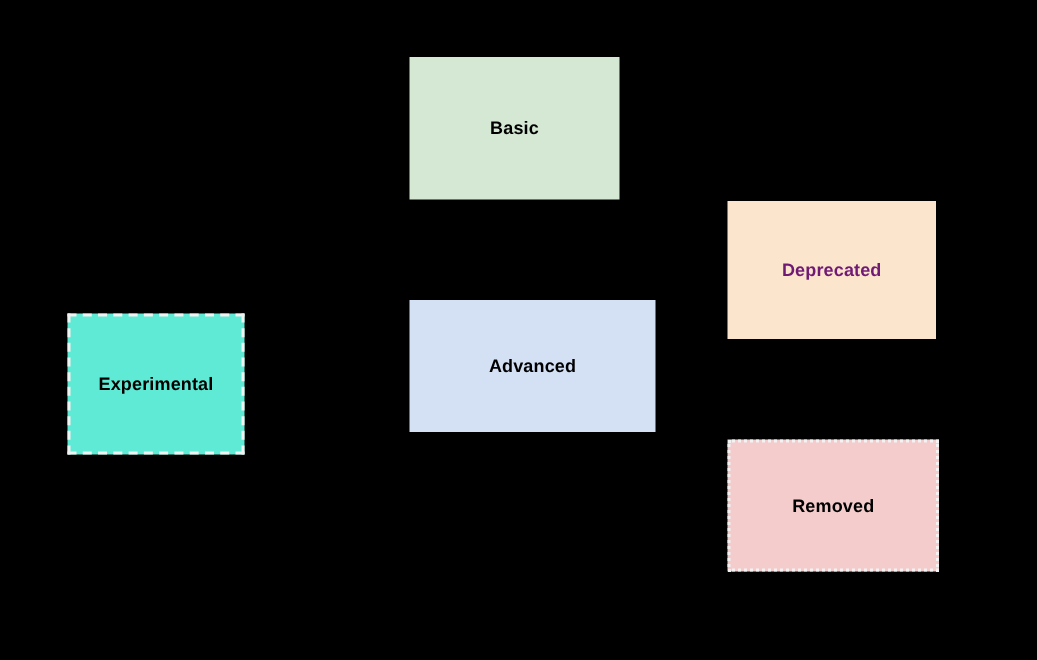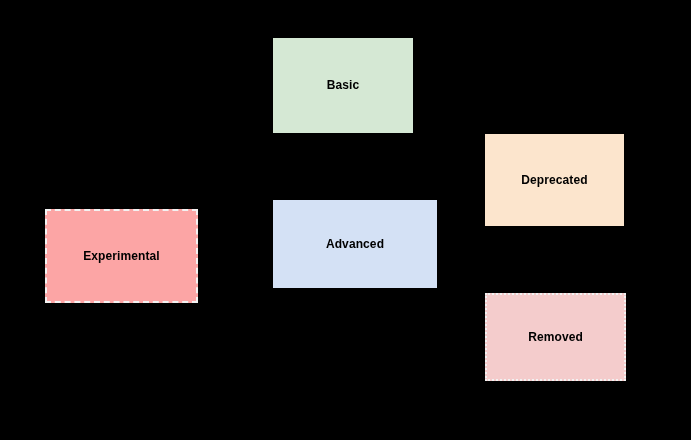--- a/index.html
+++ b/index.html
@@ -79,29 +79,29 @@
 </style>
 </head>
 <body style="background: rgb(0, 0, 0);">
 
 <div id="canvas" style="width: 691px; height: 440px; background: rgb(0, 0, 0);">
 
   <div class="node" id="node-basic" style="left: 273px; top: 38px; width: 140px; height: 95px; background: rgb(213, 232, 212); border: none;">
     <span class="node-label" style="color: rgb(0, 0, 0);">Basic</span>
   </div>
 
-  <div class="node" id="node-experimental" style="left: 45px; top: 209px; width: 153px; height: 94px; background: #fca5a5; border: 2px dashed rgb(242, 242, 242);">
+  <div class="node" id="node-experimental" style="left: 45px; top: 209px; width: 118px; height: 94px; background: #5eead4; border: 2px dashed rgb(242, 242, 242);">
     <span class="node-label" style="color: rgb(0, 0, 0);">Experimental</span>
   </div>
 
   <div class="node" id="node-advanced" style="left: 273px; top: 200px; width: 164px; height: 88px; background: rgb(212, 225, 245); border: none;">
     <span class="node-label" style="color: rgb(0, 0, 0);">Advanced</span>
   </div>
 
   <div class="node" id="node-deprecated" style="left: 485px; top: 134px; width: 139px; height: 92px; background: rgb(252, 229, 205); border: none;">
-    <span class="node-label" style="color: #000000;">Deprecated</span>
+    <span class="node-label" style="color: #701a75;">Deprecated</span>
   </div>
 
   <div class="node" id="node-removed" style="left: 485px; top: 293px; width: 141px; height: 88px; background: rgb(244, 204, 204); border: 2px dotted rgb(242, 242, 242);">
     <span class="node-label" style="color: rgb(0, 0, 0);">Removed</span>
   </div>
 
 </div>
 
 </body></html>

